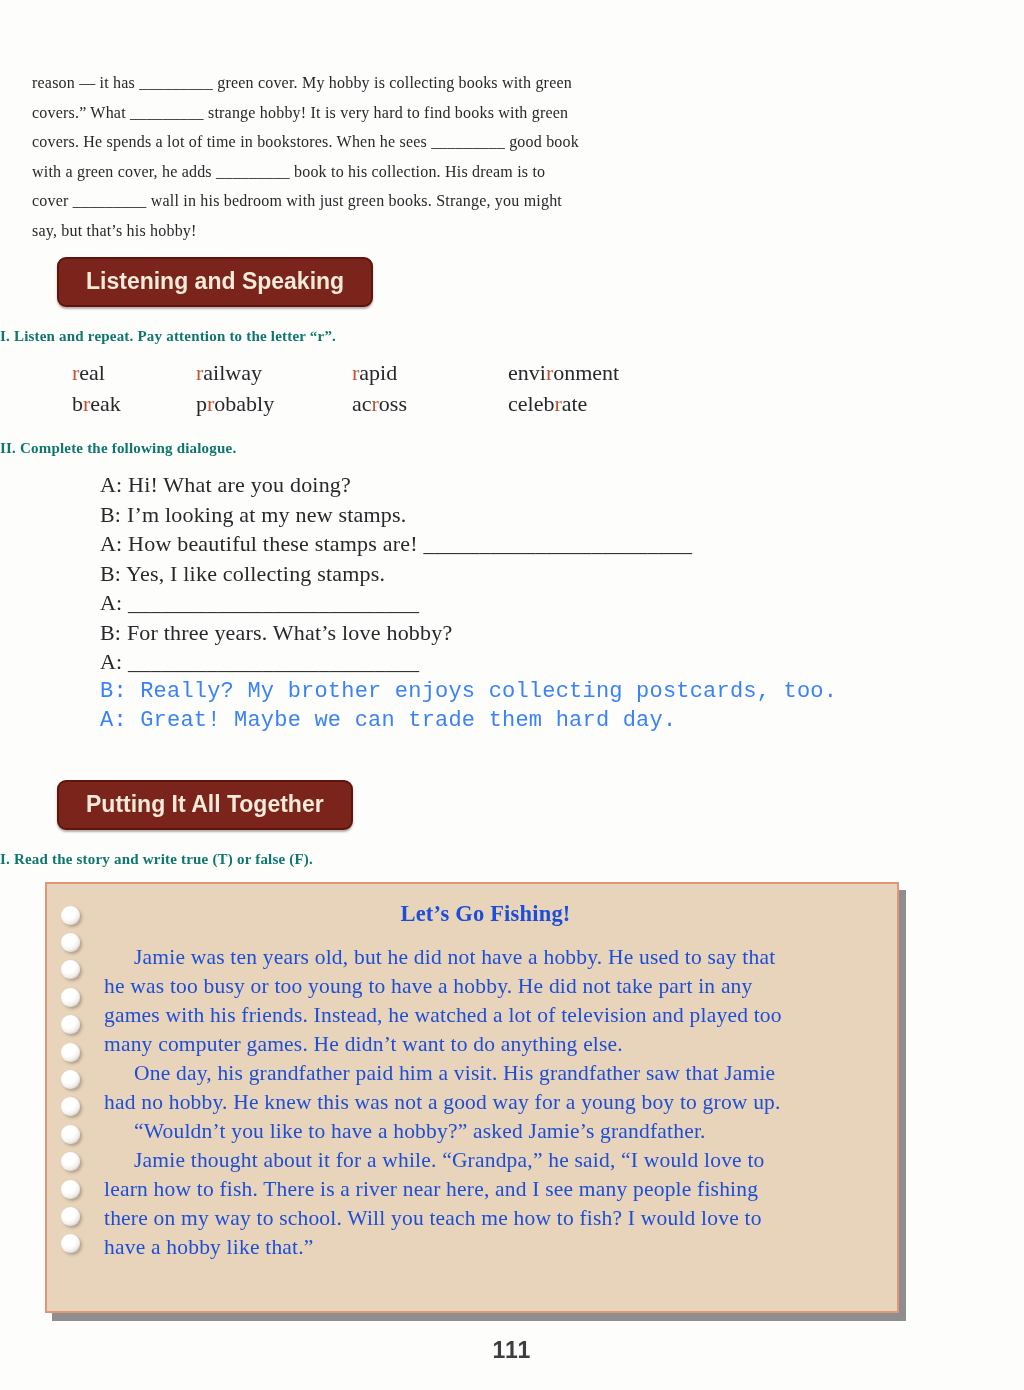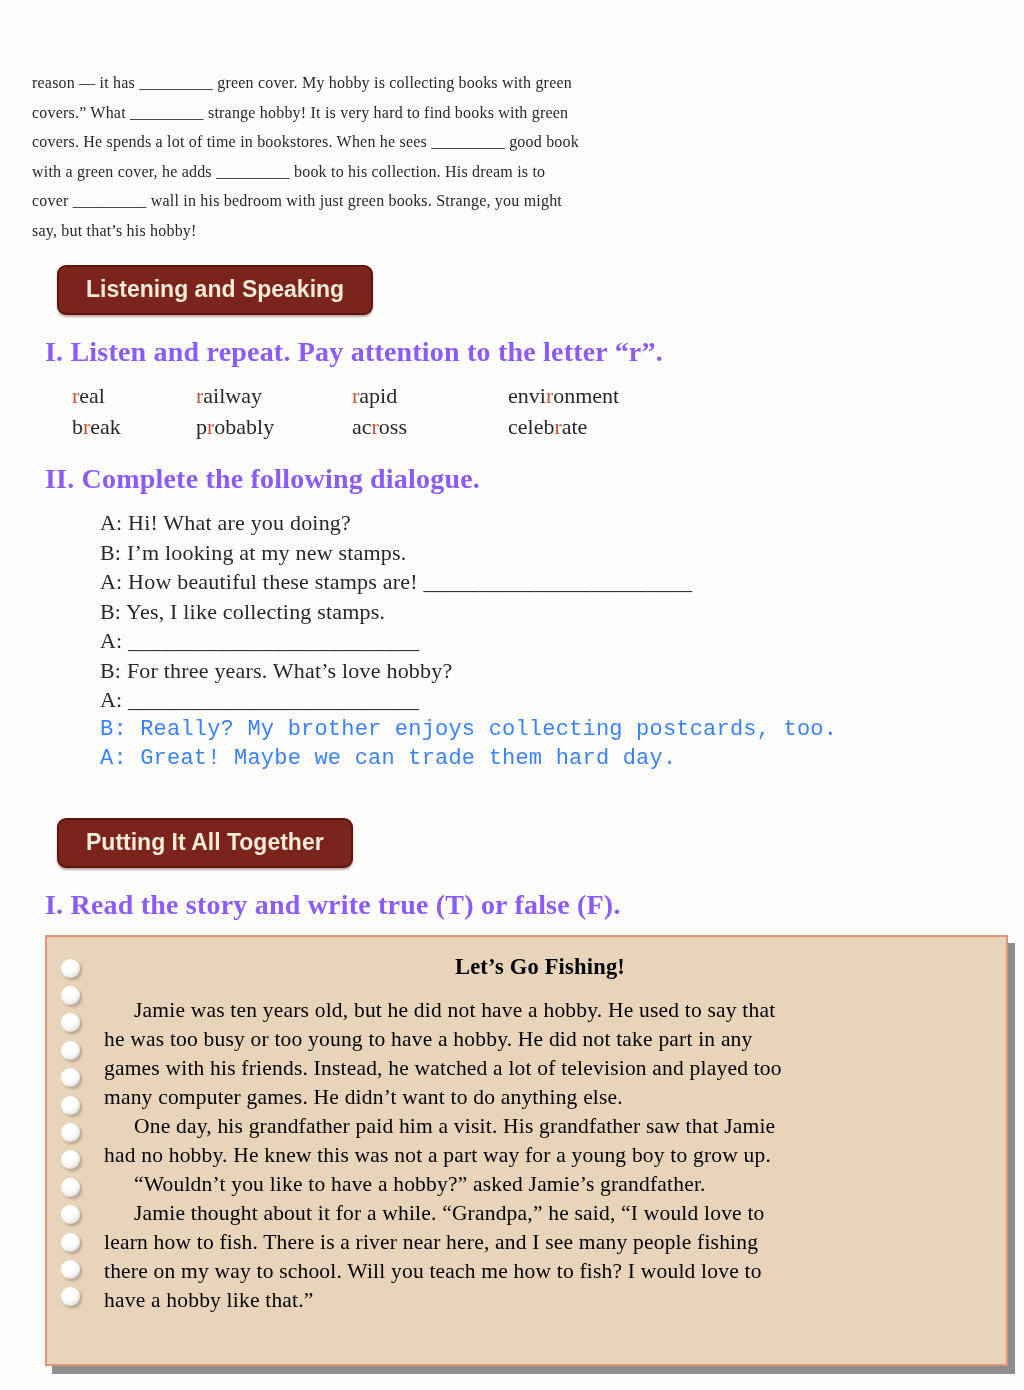--- a/index.html
+++ b/index.html
@@ -30,30 +30,29 @@
     background: #7b241b;
     color: #f3ead9;
     font-family: "Liberation Sans", sans-serif;
     font-weight: bold;
     font-size: 23px;
     padding: 9px 27px 10px 27px;
     border-radius: 9px;
     border: 2px solid #5e150d;
     box-shadow: 0 2px 2px rgba(60,20,15,0.35);
   }
-  .banner-1 { margin-top: 20px; text-align: center; }
+  .banner-1 { margin-top: 12px; text-align: center; }
   .banner-2 { margin-top: 44px; }
 
   
   .task {
-    margin-left: 45px;
     margin-top: 21px;
-    font-size: 28px;
-    font-weight: bold;
-    color: #8b5cf6;
+    font-size: 15px;
+    font-weight: bold;
+    color: #0f766e;
     letter-spacing: 0.2px;
     white-space: nowrap;
   }
 
   
   .words {
     margin-left: 72px;
     margin-top: 12px;
     display: grid;
     grid-template-columns: 124px 156px 156px auto;
@@ -69,27 +68,27 @@
     font-size: 22px;
     line-height: 29.5px;
   }
   .dialogue .muted { color: #3b82f6; font-family: Liberation Mono, monospace; }
 
   
   .story-box {
     position: relative;
     margin-left: 45px;
     margin-top: 14px;
-    width: 963px;
+    width: 854px;
     min-height: 431px;
     background: #e7d4ba;
     border: 2px solid #e09479;
     box-shadow: 7px 8px 0 rgba(122,122,122,0.85);
     padding: 17px 30px 20px 57px;
-    color: #000000;
+    color: #1d4ed8;
   }
   .holes {
     position: absolute;
     left: 14px;
     top: 22px;
     height: 348px;
     display: flex;
     flex-direction: column;
     justify-content: space-between;
   }
@@ -188,21 +187,21 @@
       <span class="hole"></span>
       <span class="hole"></span>
     </div>
     <div class="story-title">Let’s Go Fishing!</div>
     <div class="story-lines">
       <div class="textline indent">Jamie was ten years old, but he did not have a hobby. He used to say that</div>
       <div class="textline">he was too busy or too young to have a hobby. He did not take part in any</div>
       <div class="textline">games with his friends. Instead, he watched a lot of television and played too</div>
       <div class="textline">many computer games. He didn’t want to do anything else.</div>
       <div class="textline indent">One day, his grandfather paid him a visit. His grandfather saw that Jamie</div>
-      <div class="textline">had no hobby. He knew this was not a part way for a young boy to grow up.</div>
+      <div class="textline">had no hobby. He knew this was not a good way for a young boy to grow up.</div>
       <div class="textline indent">“Wouldn’t you like to have a hobby?” asked Jamie’s grandfather.</div>
       <div class="textline indent">Jamie thought about it for a while. “Grandpa,” he said, “I would love to</div>
       <div class="textline">learn how to fish. There is a river near here, and I see many people fishing</div>
       <div class="textline">there on my way to school. Will you teach me how to fish? I would love to</div>
       <div class="textline">have a hobby like that.”</div>
     </div>
   </div>
 
   <div class="page-num">111</div>
 

